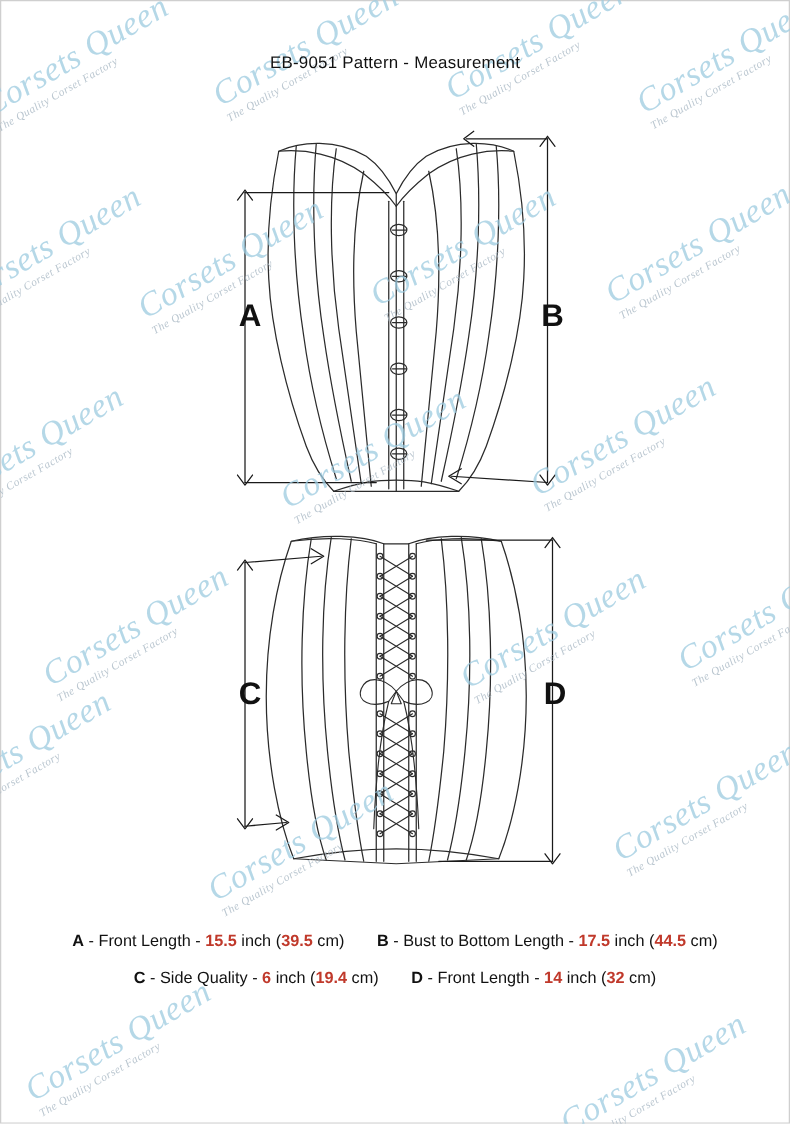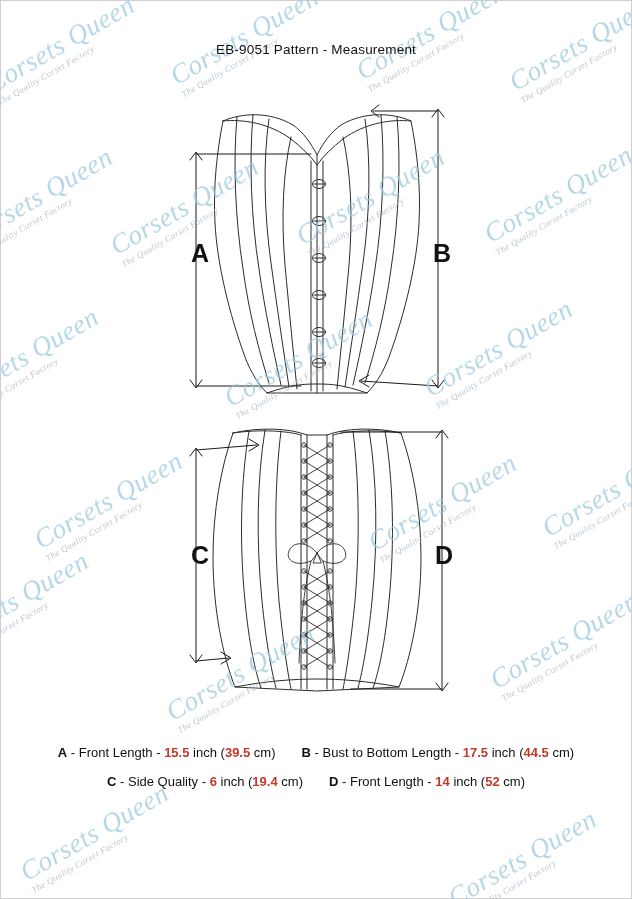--- a/index.html
+++ b/index.html
@@ -419,20 +419,20 @@
         <span>cm</span><span>)</span>
       </div>
 
       <div class="legend-item">
         <span class="lkey">D</span>
         <span>-</span>
         <span>Front Length</span>
         <span>-</span>
         <span class="lval">14</span>
         <span>inch</span>
-        <span>(</span><span class="lmetric">52</span>
+        <span>(</span><span class="lmetric">32</span>
         <span>cm</span><span>)</span>
       </div>
     </div>
 
   </div>
 
 </div>
 
 </body></html>

